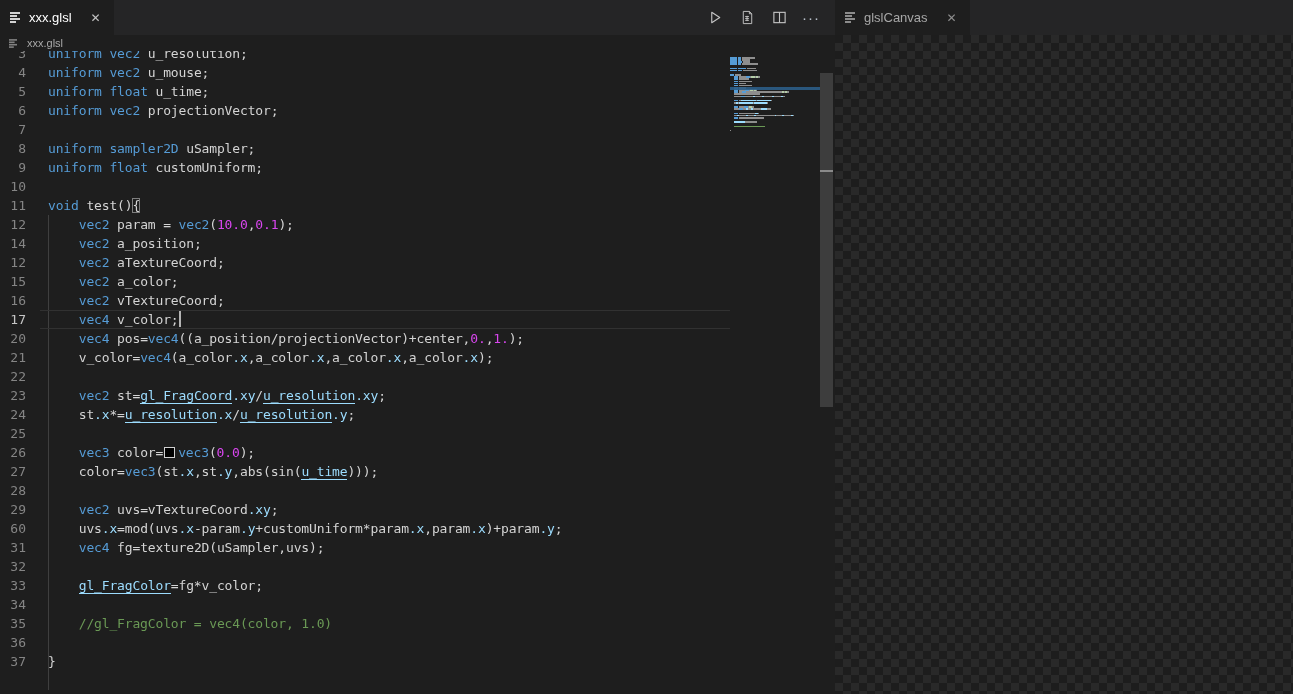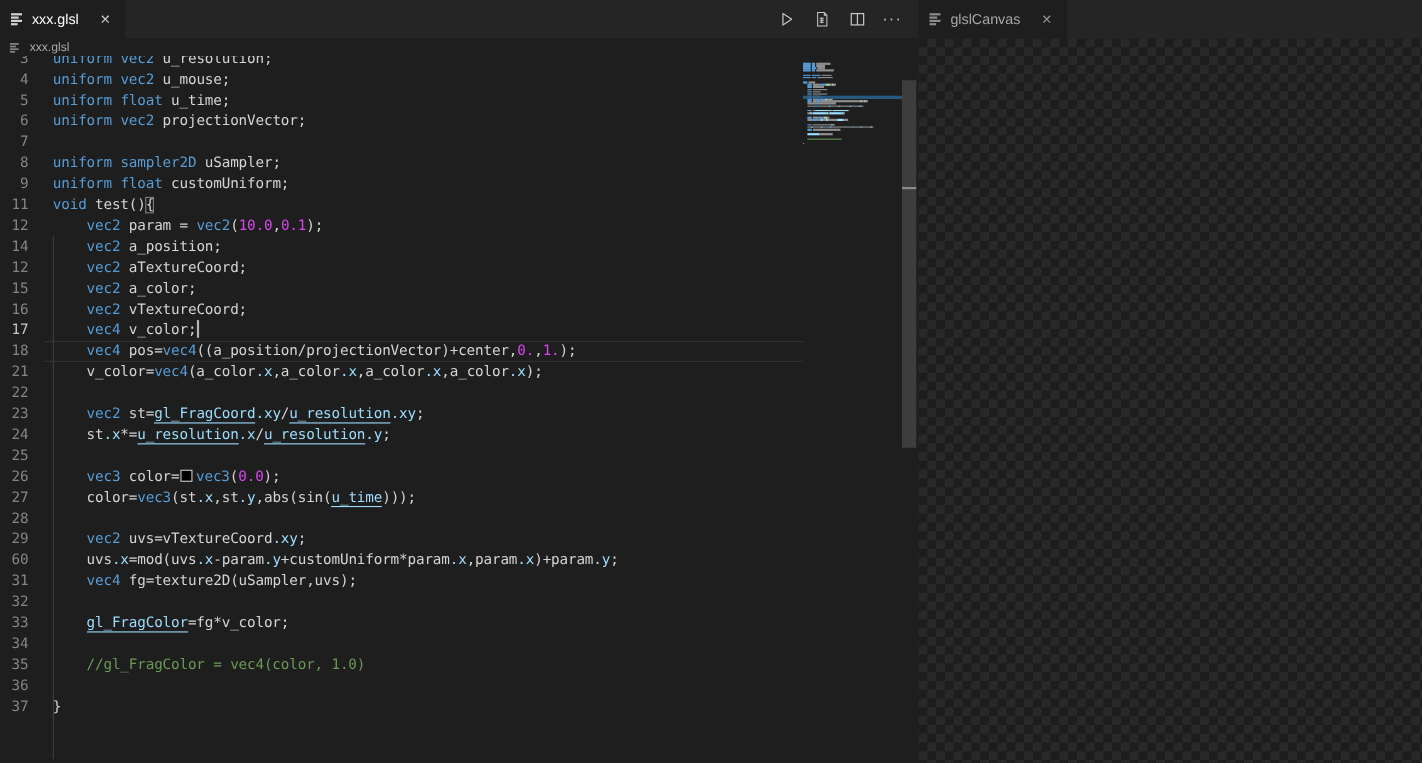--- a/index.html
+++ b/index.html
@@ -168,20 +168,24 @@
         </div>
         <div class="line-row">
           <div class="ln">8</div>
           <div class="lc"><span class="tk-k">uniform</span><span class="tk-p"> </span><span class="tk-k">sampler2D</span><span class="tk-p"> uSampler;</span></div>
         </div>
         <div class="line-row">
           <div class="ln">9</div>
           <div class="lc"><span class="tk-k">uniform</span><span class="tk-p"> </span><span class="tk-k">float</span><span class="tk-p"> customUniform;</span></div>
         </div>
         <div class="line-row">
+          <div class="ln">10</div>
+          <div class="lc"></div>
+        </div>
+        <div class="line-row">
           <div class="ln">11</div>
           <div class="lc"><span class="tk-k">void</span><span class="tk-p"> test()</span><span class="tk-B">{</span></div>
         </div>
         <div class="line-row">
           <div class="ln">12</div>
           <div class="lc"><span class="tk-p">    </span><span class="tk-k">vec2</span><span class="tk-p"> param = </span><span class="tk-k">vec2</span><span class="tk-p">(</span><span class="tk-n">10.0</span><span class="tk-p">,</span><span class="tk-n">0.1</span><span class="tk-p">);</span></div>
         </div>
         <div class="line-row">
           <div class="ln">14</div>
           <div class="lc"><span class="tk-p">    </span><span class="tk-k">vec2</span><span class="tk-p"> a_position;</span></div>
@@ -196,21 +200,21 @@
         </div>
         <div class="line-row">
           <div class="ln">16</div>
           <div class="lc"><span class="tk-p">    </span><span class="tk-k">vec2</span><span class="tk-p"> vTextureCoord;</span></div>
         </div>
         <div class="line-row">
           <div class="ln" style="color: rgb(198, 198, 198);">17</div>
           <div class="lc"><span class="tk-p">    </span><span class="tk-k">vec4</span><span class="tk-p"> v_color;</span><span class="tk-R"></span></div>
         </div>
         <div class="line-row">
-          <div class="ln">18</div>
+          <div class="ln">20</div>
           <div class="lc"><span class="tk-p">    </span><span class="tk-k">vec4</span><span class="tk-p"> pos=</span><span class="tk-k">vec4</span><span class="tk-p">((a_position/projectionVector)+center,</span><span class="tk-n">0.</span><span class="tk-p">,</span><span class="tk-n">1.</span><span class="tk-p">);</span></div>
         </div>
         <div class="line-row">
           <div class="ln">21</div>
           <div class="lc"><span class="tk-p">    v_color=</span><span class="tk-k">vec4</span><span class="tk-p">(a_color</span><span class="tk-s">.x</span><span class="tk-p">,a_color</span><span class="tk-s">.x</span><span class="tk-p">,a_color</span><span class="tk-s">.x</span><span class="tk-p">,a_color</span><span class="tk-s">.x</span><span class="tk-p">);</span></div>
         </div>
         <div class="line-row">
           <div class="ln">22</div>
           <div class="lc"></div>
         </div>

